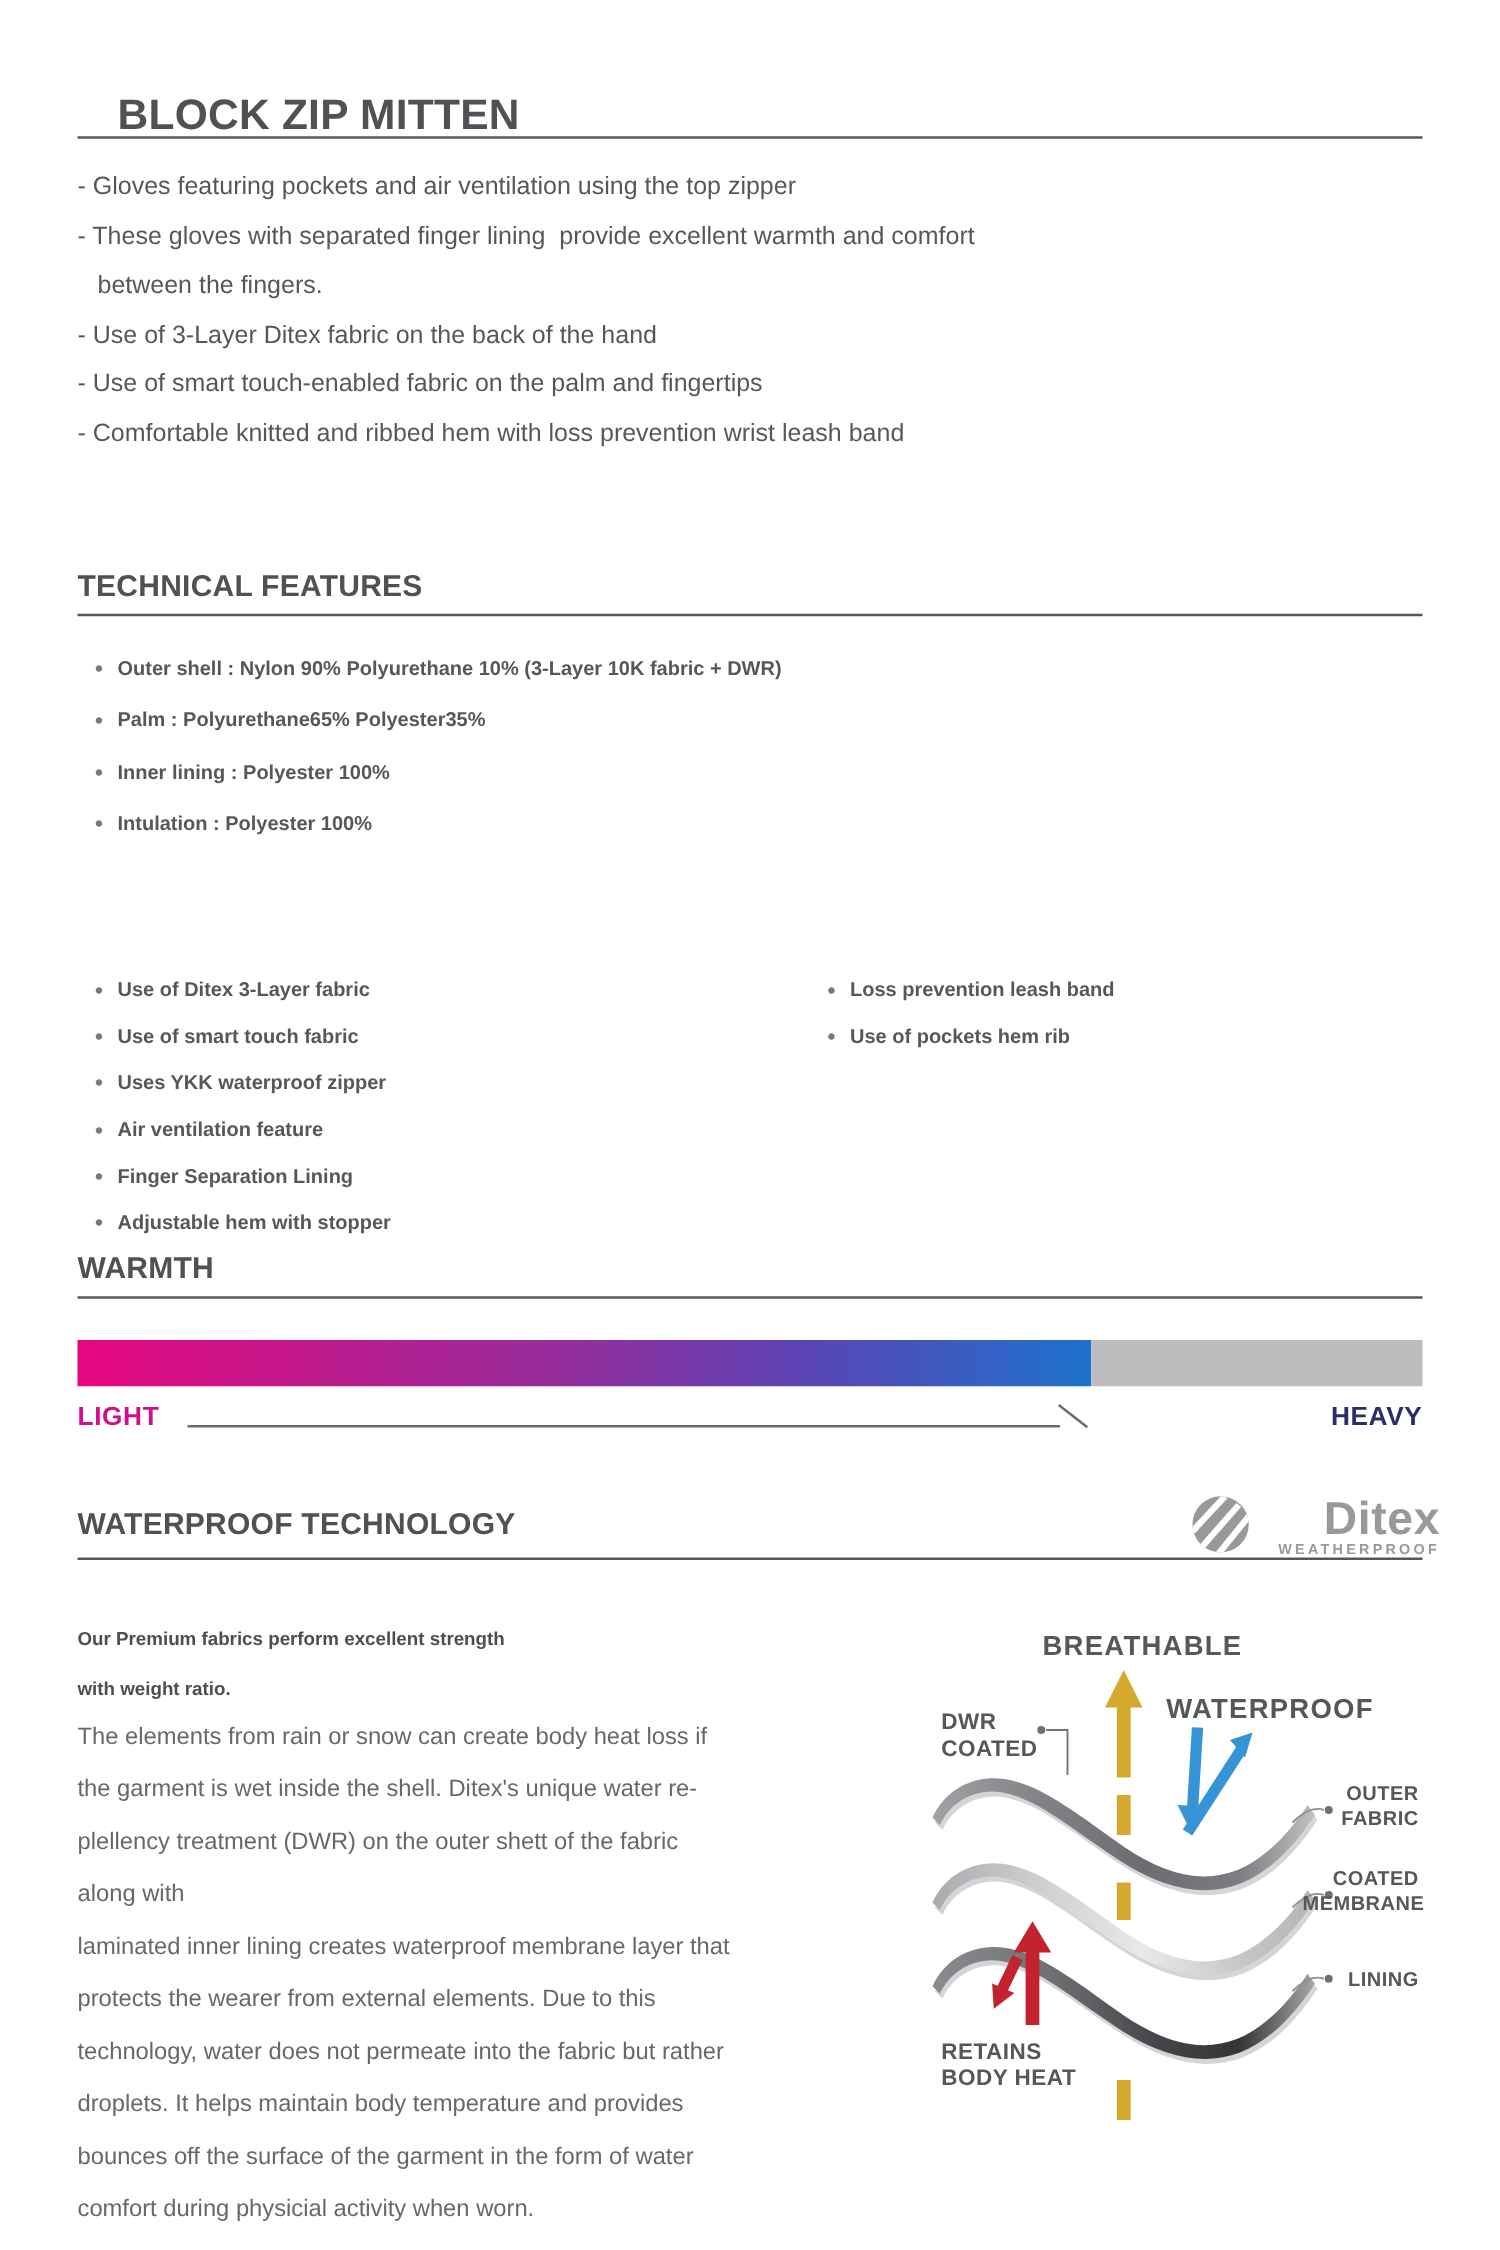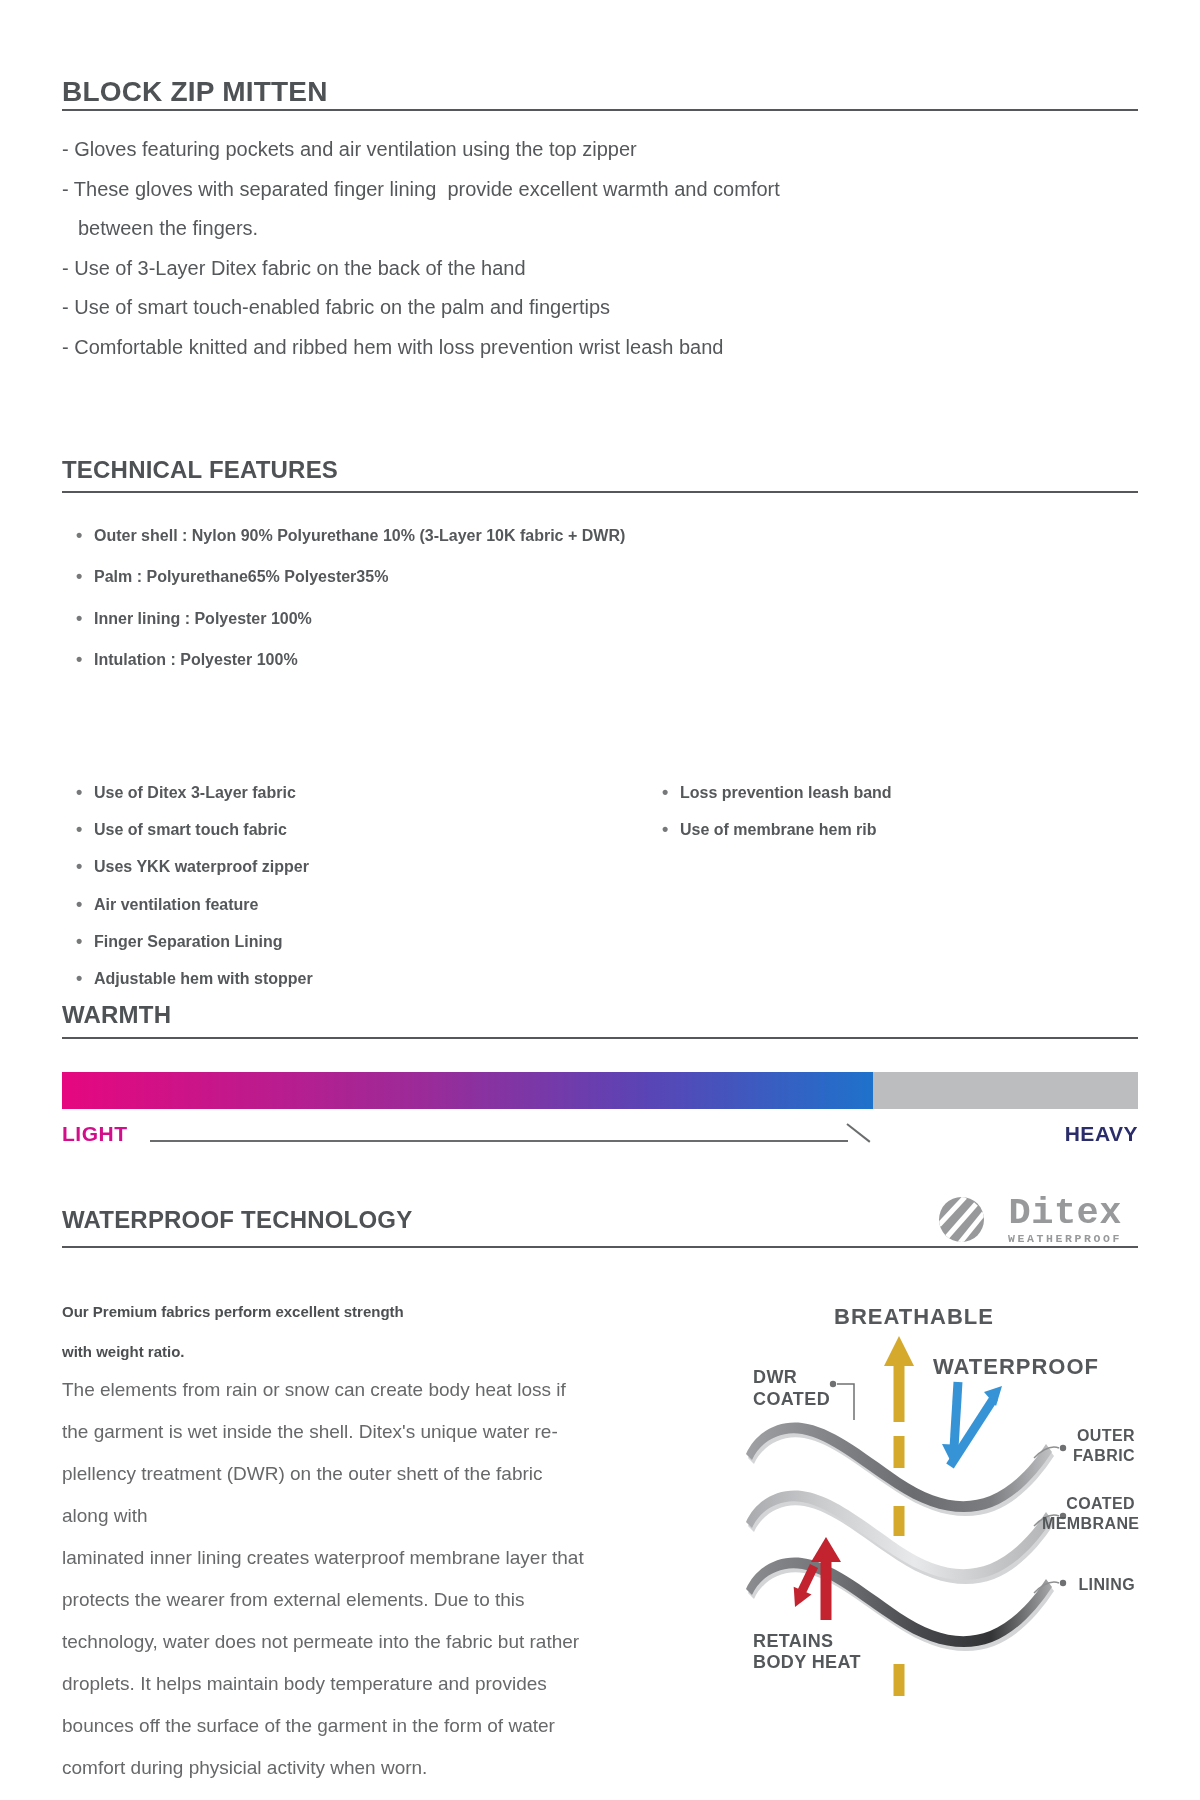--- a/index.html
+++ b/index.html
@@ -7,21 +7,21 @@
     width:1200px; height:1800px; position:relative; background:#ffffff;
     font-family:"Liberation Sans", sans-serif; overflow:hidden;
   }
 
   
   .sec-title {
     position:absolute; left:62px; width:1076px; margin:0;
     font-size:24px; font-weight:bold; color:var(--heading); letter-spacing:0.2px;
     line-height:34px;
   }
-  h1.sec-title { font-size:28px; line-height:36px; }
+  h1.sec-title { font-size:34px; line-height:36px;margin-left:32px; }
   .rule { position:absolute; left:62px; width:1076px; height:0; border-top:2px solid var(--line); }
 
   
   .dash-list { position:absolute; left:62px; top:130px; width:1000px;
     font-size:20px; color:var(--text); }
   .dash-list .ln { height:39.6px; line-height:39.6px; white-space:pre; }
   .dash-list .ln.cont { padding-left:16px; }
 
   
   .dot-item { position:relative; padding-left:32px; white-space:nowrap;
@@ -39,21 +39,21 @@
     background:linear-gradient(90deg, var(--grad_start) 0%, var(--grad_mid1) 45%, var(--grad_mid2) 72%, var(--grad_end) 100%); }
   .warmth-bar .rest { flex:1; height:100%; background:var(--bar_rest); }
   .scale-label { position:absolute; top:1122px; font-size:21px; font-weight:bold; letter-spacing:0.5px; }
   .scale-label.light { left:62px; color:var(--magenta); }
   .scale-label.heavy { right:62px; color:var(--navy); }
   .light-line { position:absolute; left:150px; top:1140px; width:698px; border-top:2.5px solid #6a6c6e; }
   .light-tick { position:absolute; left:847px; top:1123px; width:29px; border-top:2.5px solid #6a6c6e;
     transform:rotate(38deg); transform-origin:left center; }
 
   
-  .ditex-logo { position:absolute; top:1196px; right:78px; display:flex; align-items:flex-start;font-family:Liberation Mono, monospace; }
+  .ditex-logo { position:absolute; top:1196px; right:48px; display:flex; align-items:center; }
   .ditex-text { margin-left:10px; text-align:right; }
   .ditex-name { font-size:37px; line-height:34px; font-weight:bold; color:var(--gray_logo); letter-spacing:0.5px; }
   .ditex-sub { font-size:11.5px; font-weight:bold; color:var(--gray_logo); letter-spacing:2.6px; margin-top:2px;margin-left:13px; }
 
   
   .wp-intro { position:absolute; left:62px; top:1292px; width:580px;
     font-size:15px; font-weight:bold; color:#4c4f51; line-height:40px; }
   .wp-para { position:absolute; left:62px; top:1369px; width:590px;
     font-size:19px; color:var(--body); }
   .wp-para .ln { height:42px; line-height:42px; white-space:nowrap; }
@@ -94,21 +94,21 @@
   <div class="feat-col left">
     <div class="dot-item">Use of Ditex 3-Layer fabric</div>
     <div class="dot-item">Use of smart touch fabric</div>
     <div class="dot-item">Uses YKK waterproof zipper</div>
     <div class="dot-item">Air ventilation feature</div>
     <div class="dot-item">Finger Separation Lining</div>
     <div class="dot-item">Adjustable hem with stopper</div>
   </div>
   <div class="feat-col right">
     <div class="dot-item">Loss prevention leash band</div>
-    <div class="dot-item">Use of membrane hem rib</div>
+    <div class="dot-item">Use of pockets hem rib</div>
   </div>
 </div>
 
 <h2 class="sec-title" style="top:998px;">WARMTH</h2>
 <div class="rule" style="top:1037px;"></div>
 
 <div class="warmth-bar">
   <div class="grad"></div>
   <div class="rest"></div>
 </div>

